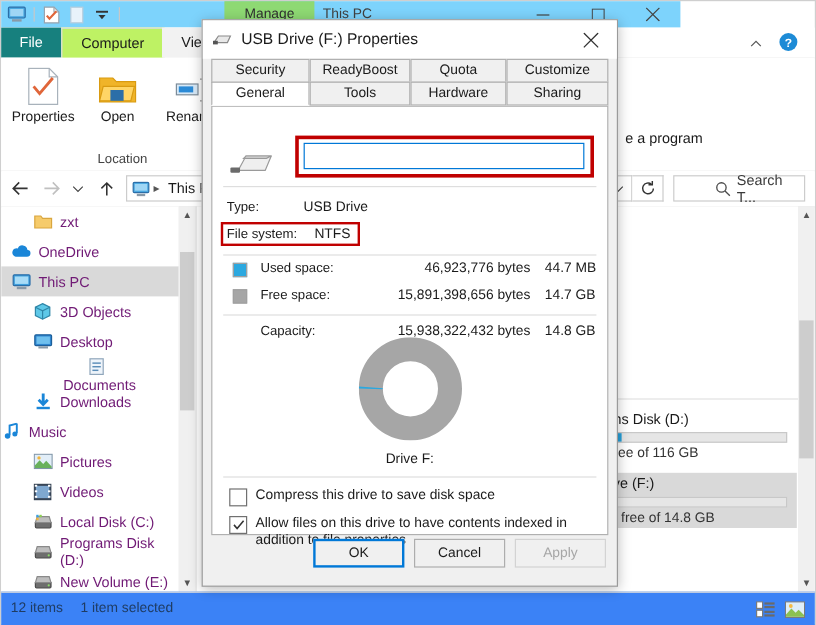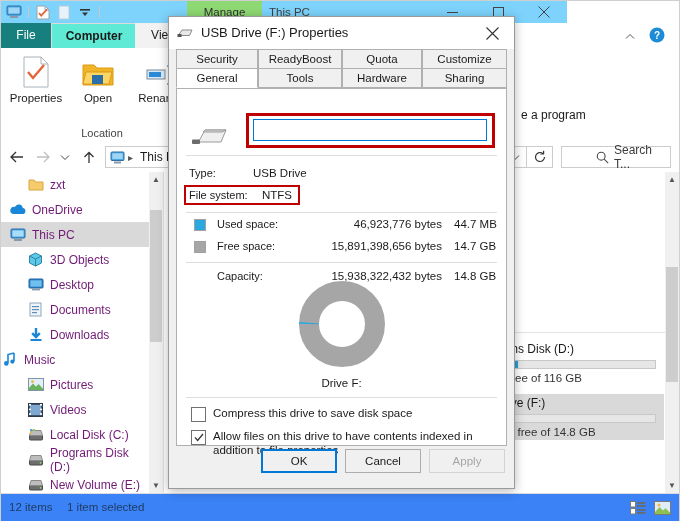--- a/index.html
+++ b/index.html
@@ -25,22 +25,22 @@
   #win-title{position:absolute;left:268px;top:5px;font-size:11.5px;color:#404040;}
   #wincontrols{position:absolute;right:0;top:0;display:flex;}
   .wc{width:46px;height:22px;display:flex;align-items:center;justify-content:center;}
   .wc svg{display:block;}
 
   
   #ribbon-tabs{position:absolute;left:0;top:22px;width:678px;height:25px;background:#ffffff;
                border-bottom:1px solid #dcdcdc;}
   .rtab{position:absolute;top:0;height:25px;line-height:25px;font-size:12px;text-align:center;}
   #rtab-file{left:0;width:50px;background:#17807e;color:#fff;}
-  #rtab-computer{left:50px;width:84px;background:#5eead4;color:#1a1a1a;border-left:1px solid #dcdcdc;
-                 border-right:1px solid #dcdcdc;border-top:1px solid #dcdcdc;height:25px;line-height:25px;font-weight:bold;}
+  #rtab-computer{left:50px;width:84px;background:#bef264;color:#1a1a1a;border-left:1px solid #dcdcdc;
+                 border-right:1px solid #dcdcdc;border-top:1px solid #dcdcdc;height:25px;line-height:25px;}
   #rtab-view{left:134px;width:58px;background:#f2f2f2;color:#1a1a1a;}
   #ribbon-collapse{position:absolute;right:40px;top:4px;width:18px;height:18px;
                    display:flex;align-items:center;justify-content:center;}
   #ribbon-help{position:absolute;right:14px;top:4px;width:16px;height:16px;}
 
   
   #ribbon{position:absolute;left:0;top:47px;width:678px;height:94px;background:#ffffff;
           border-bottom:1px solid #dcdcdc;}
   .rgroup{position:absolute;top:0;height:94px;border-right:1px solid #e4e4e4;}
   .rbtn{position:absolute;top:6px;width:62px;text-align:center;}
@@ -361,21 +361,21 @@
       <div class="nav-item" style="padding-left: 26px;">
         <span class="nico">
           <svg width="16" height="13" viewBox="0 0 16 13">
             <rect x="1" y="1" width="14" height="9" rx="1" fill="#2f86d0" stroke="#1d5f9a"></rect>
             <rect x="2.4" y="2.4" width="11.2" height="6.2" fill="#6fc0ee"></rect>
             <rect x="4" y="10.6" width="8" height="1.8" fill="#8a9aa8"></rect>
           </svg>
         </span>
         <span>Desktop</span>
       </div>
-      <div class="nav-item" style="padding-left: 26px;">
+      <div class="nav-item" style="padding-left: 16px; flex-direction: column;">
         <span class="nico">
           <svg width="13" height="15" viewBox="0 0 13 15">
             <rect x="1" y="1" width="11" height="13" fill="#eef4fa" stroke="#8fa6bb"></rect>
             <rect x="3" y="4" width="7" height="1.2" fill="#5b8db8"></rect>
             <rect x="3" y="7" width="7" height="1.2" fill="#5b8db8"></rect>
             <rect x="3" y="10" width="5" height="1.2" fill="#5b8db8"></rect>
           </svg>
         </span>
         <span>Documents</span>
       </div>

